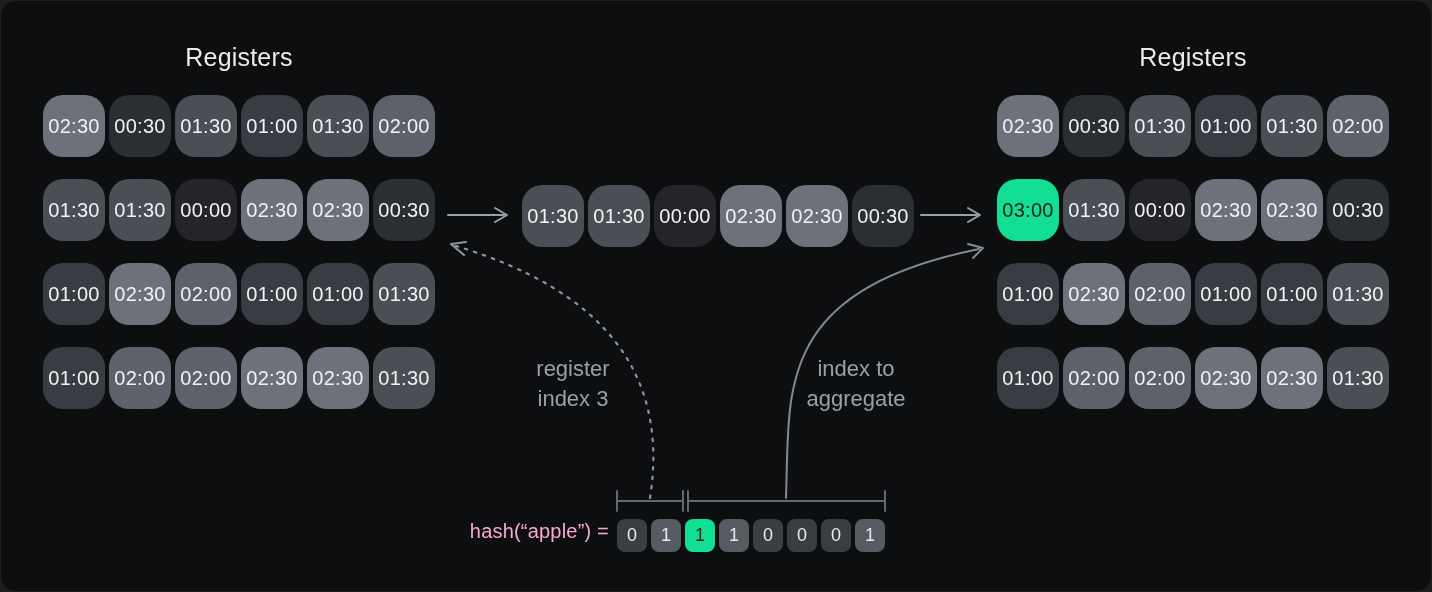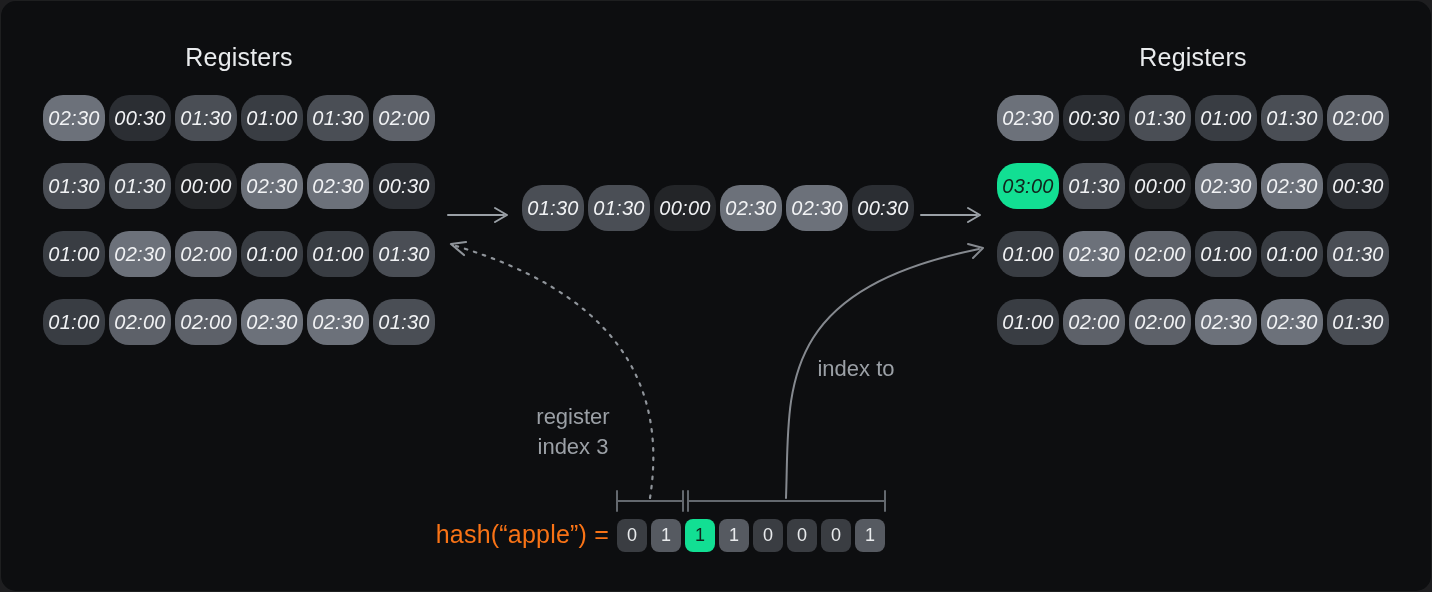--- a/index.html
+++ b/index.html
@@ -19,34 +19,34 @@
     position:absolute; display:grid;
     grid-template-columns:repeat(6,62px);
     gap:22px 4px;
   }
   .reg-row {
     position:absolute; display:grid;
     grid-template-columns:repeat(6,62px);
     gap:4px;
   }
   .cell {
-    width:62px; height:46px; border-radius:20px;
+    width:62px; height:62px; border-radius:20px;
     display:flex; align-items:center; justify-content:center;
-    font-size:20px; color:#f1f2f4; letter-spacing:.3px;font-style:italic;
+    font-size:20px; color:#f1f2f4; letter-spacing:.3px;
   }
   .cell.accent { color:#11231c; font-weight:500; }
 
   .note-label {
     position:absolute; text-align:center;
     font-size:22px; line-height:30px; color:#9ba0a6;
   }
 
   #hash-label {
     position:absolute; left:368px; top:519px; width:240px;
-    text-align:right; font-size:25px; color:#f97316; letter-spacing:.2px;
+    text-align:right; font-size:20px; color:#f9a8d4; letter-spacing:.2px;
   }
   #bits-row {
     position:absolute; left:616px; top:518px;
     display:flex; gap:4px;
   }
   .bit {
     width:30px; height:33px; border-radius:8px;
     display:flex; align-items:center; justify-content:center;
     font-size:18px; font-weight:500; color:#e9ebed;
   }
@@ -141,27 +141,28 @@
       <div class="cell" style="background: rgb(57, 61, 67);">01:00</div>
       <div class="cell" style="background: rgb(74, 78, 85);">01:30</div>
       <div class="cell" style="background: rgb(57, 61, 67);">01:00</div>
       <div class="cell" style="background: rgb(93, 97, 105);">02:00</div>
       <div class="cell" style="background: rgb(93, 97, 105);">02:00</div>
       <div class="cell" style="background: rgb(108, 113, 122);">02:30</div>
       <div class="cell" style="background: rgb(108, 113, 122);">02:30</div>
       <div class="cell" style="background: rgb(74, 78, 85);">01:30</div>
     </div>
 
-  <div class="note-label" style="left:482px; top:353px; width:180px;margin-top:48px;">
+  <div class="note-label" style="left:482px; top:353px; width:180px;">
     <div>register</div>
     <div>index 3</div>
   </div>
 
   <div class="note-label" style="left:765px; top:353px; width:180px;">
     <div>index to</div>
+    <div>aggregate</div>
   </div>
 
   <div id="hash-label">hash(“apple”) =</div>
 
   <div id="bits-row">
       <div class="bit" style="background: rgb(58, 61, 66);">0</div>
       <div class="bit" style="background: rgb(86, 90, 97);">1</div>
       <div class="bit bit-accent" style="background: rgb(18, 223, 147);">1</div>
       <div class="bit" style="background: rgb(86, 90, 97);">1</div>
       <div class="bit" style="background: rgb(58, 61, 66);">0</div>

